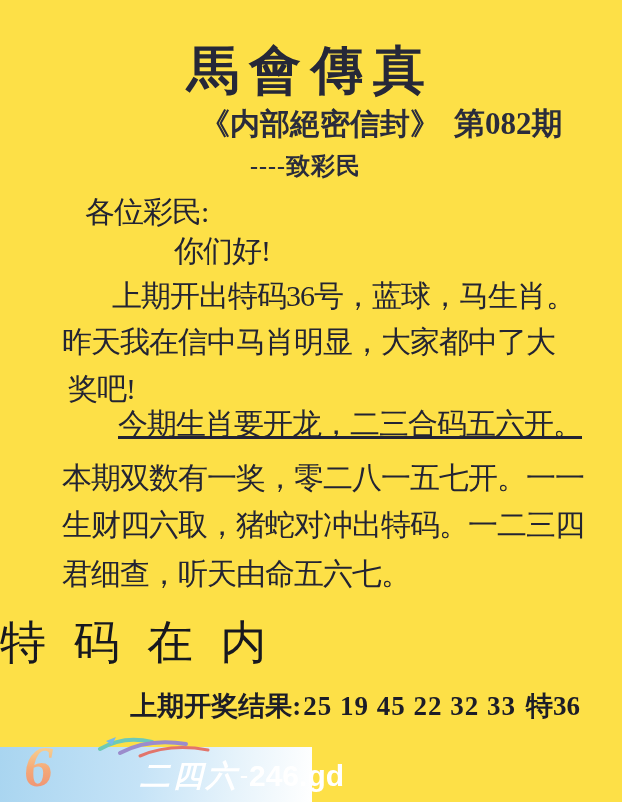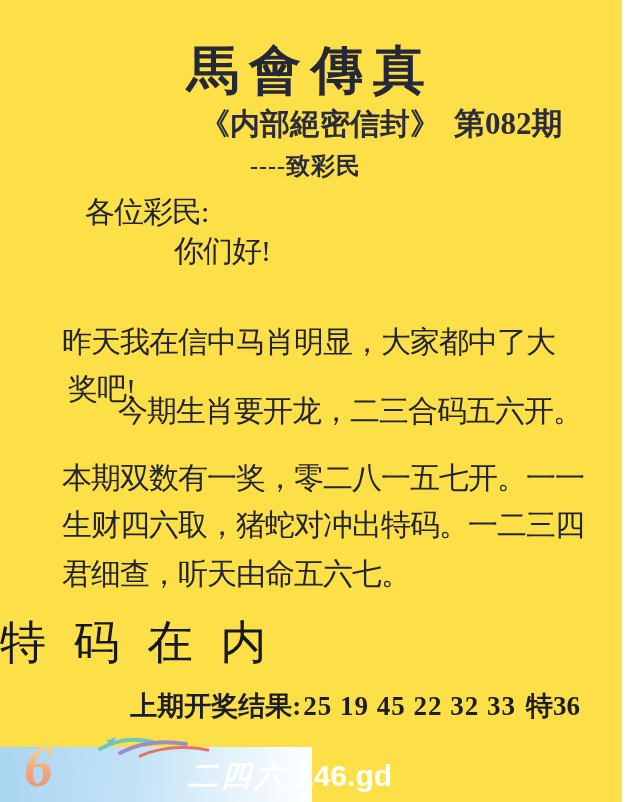--- a/index.html
+++ b/index.html
@@ -36,21 +36,21 @@
     position:absolute;
     font-size:30px;letter-spacing:-1px;
     line-height:1.2;white-space:nowrap;
     color:#232433;
   }
   .bl-0{top:194px;left:85px;}
   .bl-1{top:233px;left:145px;margin-left:29px;}
   .bl-2{top:278px;left:112px;}
   .bl-3{top:324px;left:62px;}
   .bl-4{top:371px;left:68px;}
-  .bl-5{top:393px;left:118px;}
+  .bl-5{top:406px;left:118px;text-decoration:underline;}
   .bl-6{top:460px;left:62px;}
   .bl-7{top:507px;left:62px;}
   .bl-8{top:556px;left:62px;}
   
   .headline{
     position:absolute;top:612px;left:0;width:100%;
     font-size:46px;font-weight:normal;
     letter-spacing:6px;word-spacing:4px;
     color:#17181f;white-space:nowrap;
   }
@@ -79,41 +79,41 @@
   }
   .logo-ribbons{position:absolute;left:96px;top:-14px;}
   .logo-text{
     position:absolute;left:140px;top:9px;
     white-space:nowrap;color:#ffffff;
   }
   .logo-cn{
     font-size:30px;font-weight:bold;font-style:italic;
     letter-spacing:3px;
     font-family:"Liberation Serif","DejaVu Serif",serif;
-    margin-left:48px;
   }
   .logo-dash{font-size:24px;font-weight:bold;vertical-align:3px;margin:0 1px;}
   .logo-domain{
     font-size:30px;font-weight:bold;
     font-family:"Liberation Sans","DejaVu Sans",sans-serif;
   }
 </style>
 </head>
 <body>
 
 <div class="page">
 
   <div class="title">馬會傳真</div>
   <div class="subtitle">
     <span>《内部絕密信封》</span><span class="issue">第082期</span>
   </div>
   <div class="dedication">----致彩民</div>
 
   <div class="bline bl-0">各位彩民:</div>
   <div class="bline bl-1">你们好!</div>
+  <div class="bline bl-2">上期开出特码36号，蓝球，马生肖。</div>
   <div class="bline bl-3">昨天我在信中马肖明显，大家都中了大</div>
   <div class="bline bl-4">奖吧!</div>
   <div class="bline bl-5">今期生肖要开龙，二三合码五六开。</div>
   <div class="bline bl-6">本期双数有一奖，零二八一五七开。一一</div>
   <div class="bline bl-7">生财四六取，猪蛇对冲出特码。一二三四</div>
   <div class="bline bl-8">君细查，听天由命五六七。</div>
 
   <div class="headline">特 码 在 内</div>
 
   <div class="results">

